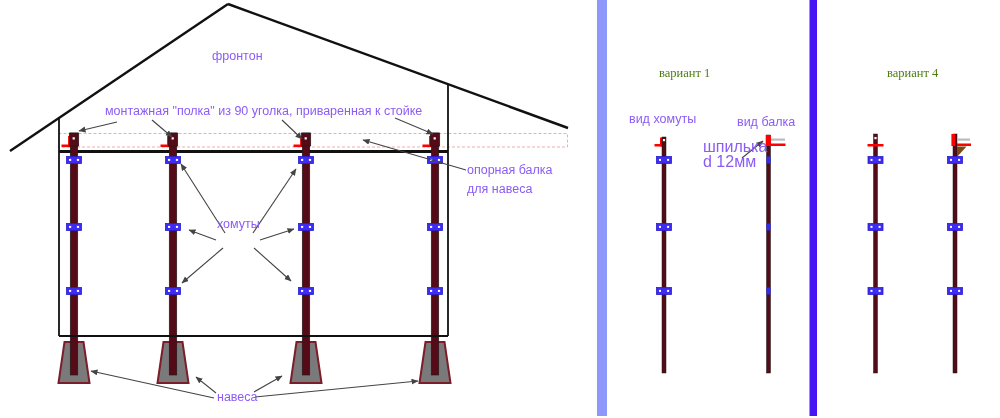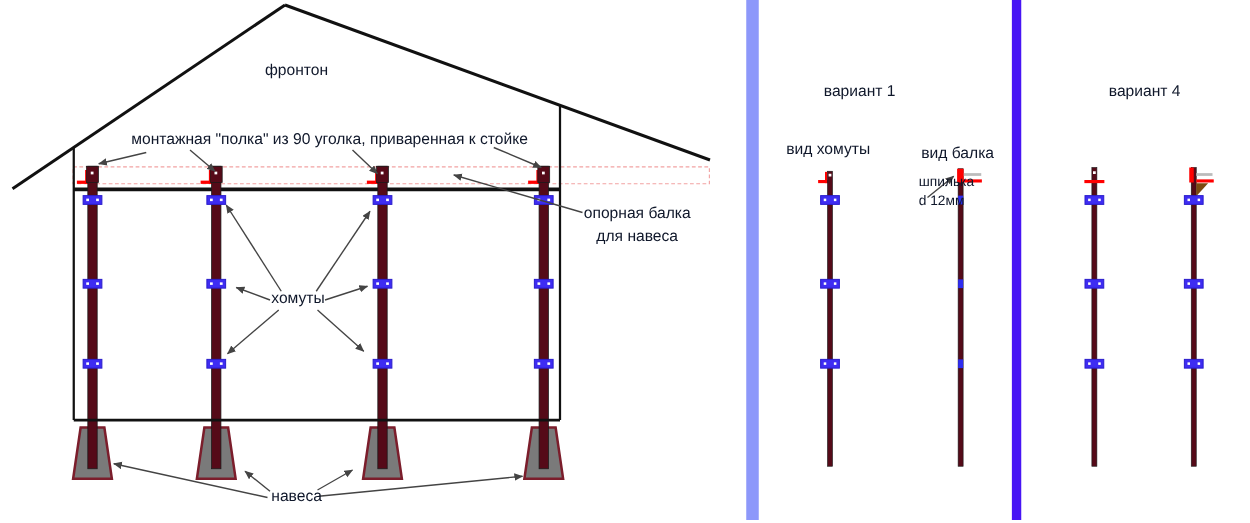--- a/index.html
+++ b/index.html
@@ -2,24 +2,24 @@
 <html><head>
 <meta charset="utf-8">
 <style>
   html,body{margin:0;padding:0;background:#ffffff;}
   #stage{
     position:relative;width:1000px;height:418px;background:#ffffff;overflow:hidden;
     font-family:"Liberation Sans",sans-serif;
   }
   #drawing{position:absolute;left:0;top:0;}
   .lbl{
-    position:absolute;color:#0f172a;font-size:12.5px;line-height:14px;white-space:nowrap;
+    position:absolute;color:#8b5cf6;font-size:12.5px;line-height:14px;white-space:nowrap;
   }
-  .lbl.small{font-size:11px;line-height:15px;margin-left:32px;}
-  .lbl.variant{color:#0f172a;}
+  .lbl.small{font-size:16px;line-height:15px;}
+  .lbl.variant{color:#4d7c0f;font-family:Liberation Serif, serif;}
   .twoline div{white-space:nowrap;}
   .beam-lines div{line-height:18.5px;}
 </style>
 </head>
 <body>
 
 <div id="stage">
 
   <svg id="drawing" width="1000" height="418" viewBox="0 0 1000 418">
     <defs>
@@ -171,26 +171,26 @@
     <g>
       <use href="#v2front" x="875.5"></use>
       <use href="#v2side" x="955"></use>
     </g>
   </svg>
 
   <div class="lbl" style="left:212px;top:49px;">фронтон</div>
 
   <div class="lbl" style="left:105px;top:104px;">монтажная "полка" из 90 уголка, приваренная к стойке</div>
 
-  <div class="lbl beam-lines" style="left:467px;top:161px;text-align:center;">
+  <div class="lbl beam-lines" style="left:467px;top:161px;">
     <div>опорная балка</div>
     <div>для навеса</div>
   </div>
 
-  <div class="lbl" style="left:217px;top:231px;">хомуты</div>
+  <div class="lbl" style="left:217px;top:217px;">хомуты</div>
 
   <div class="lbl" style="left:217px;top:390px;">навеса</div>
 
   <div class="lbl variant" style="left:659px;top:66px;">вариант 1</div>
 
   <div class="lbl" style="left:629px;top:112px;">вид хомуты</div>
 
   <div class="lbl" style="left:737px;top:115px;">вид балка</div>
 
   <div class="lbl small twoline" style="left:703px;top:139px;">

